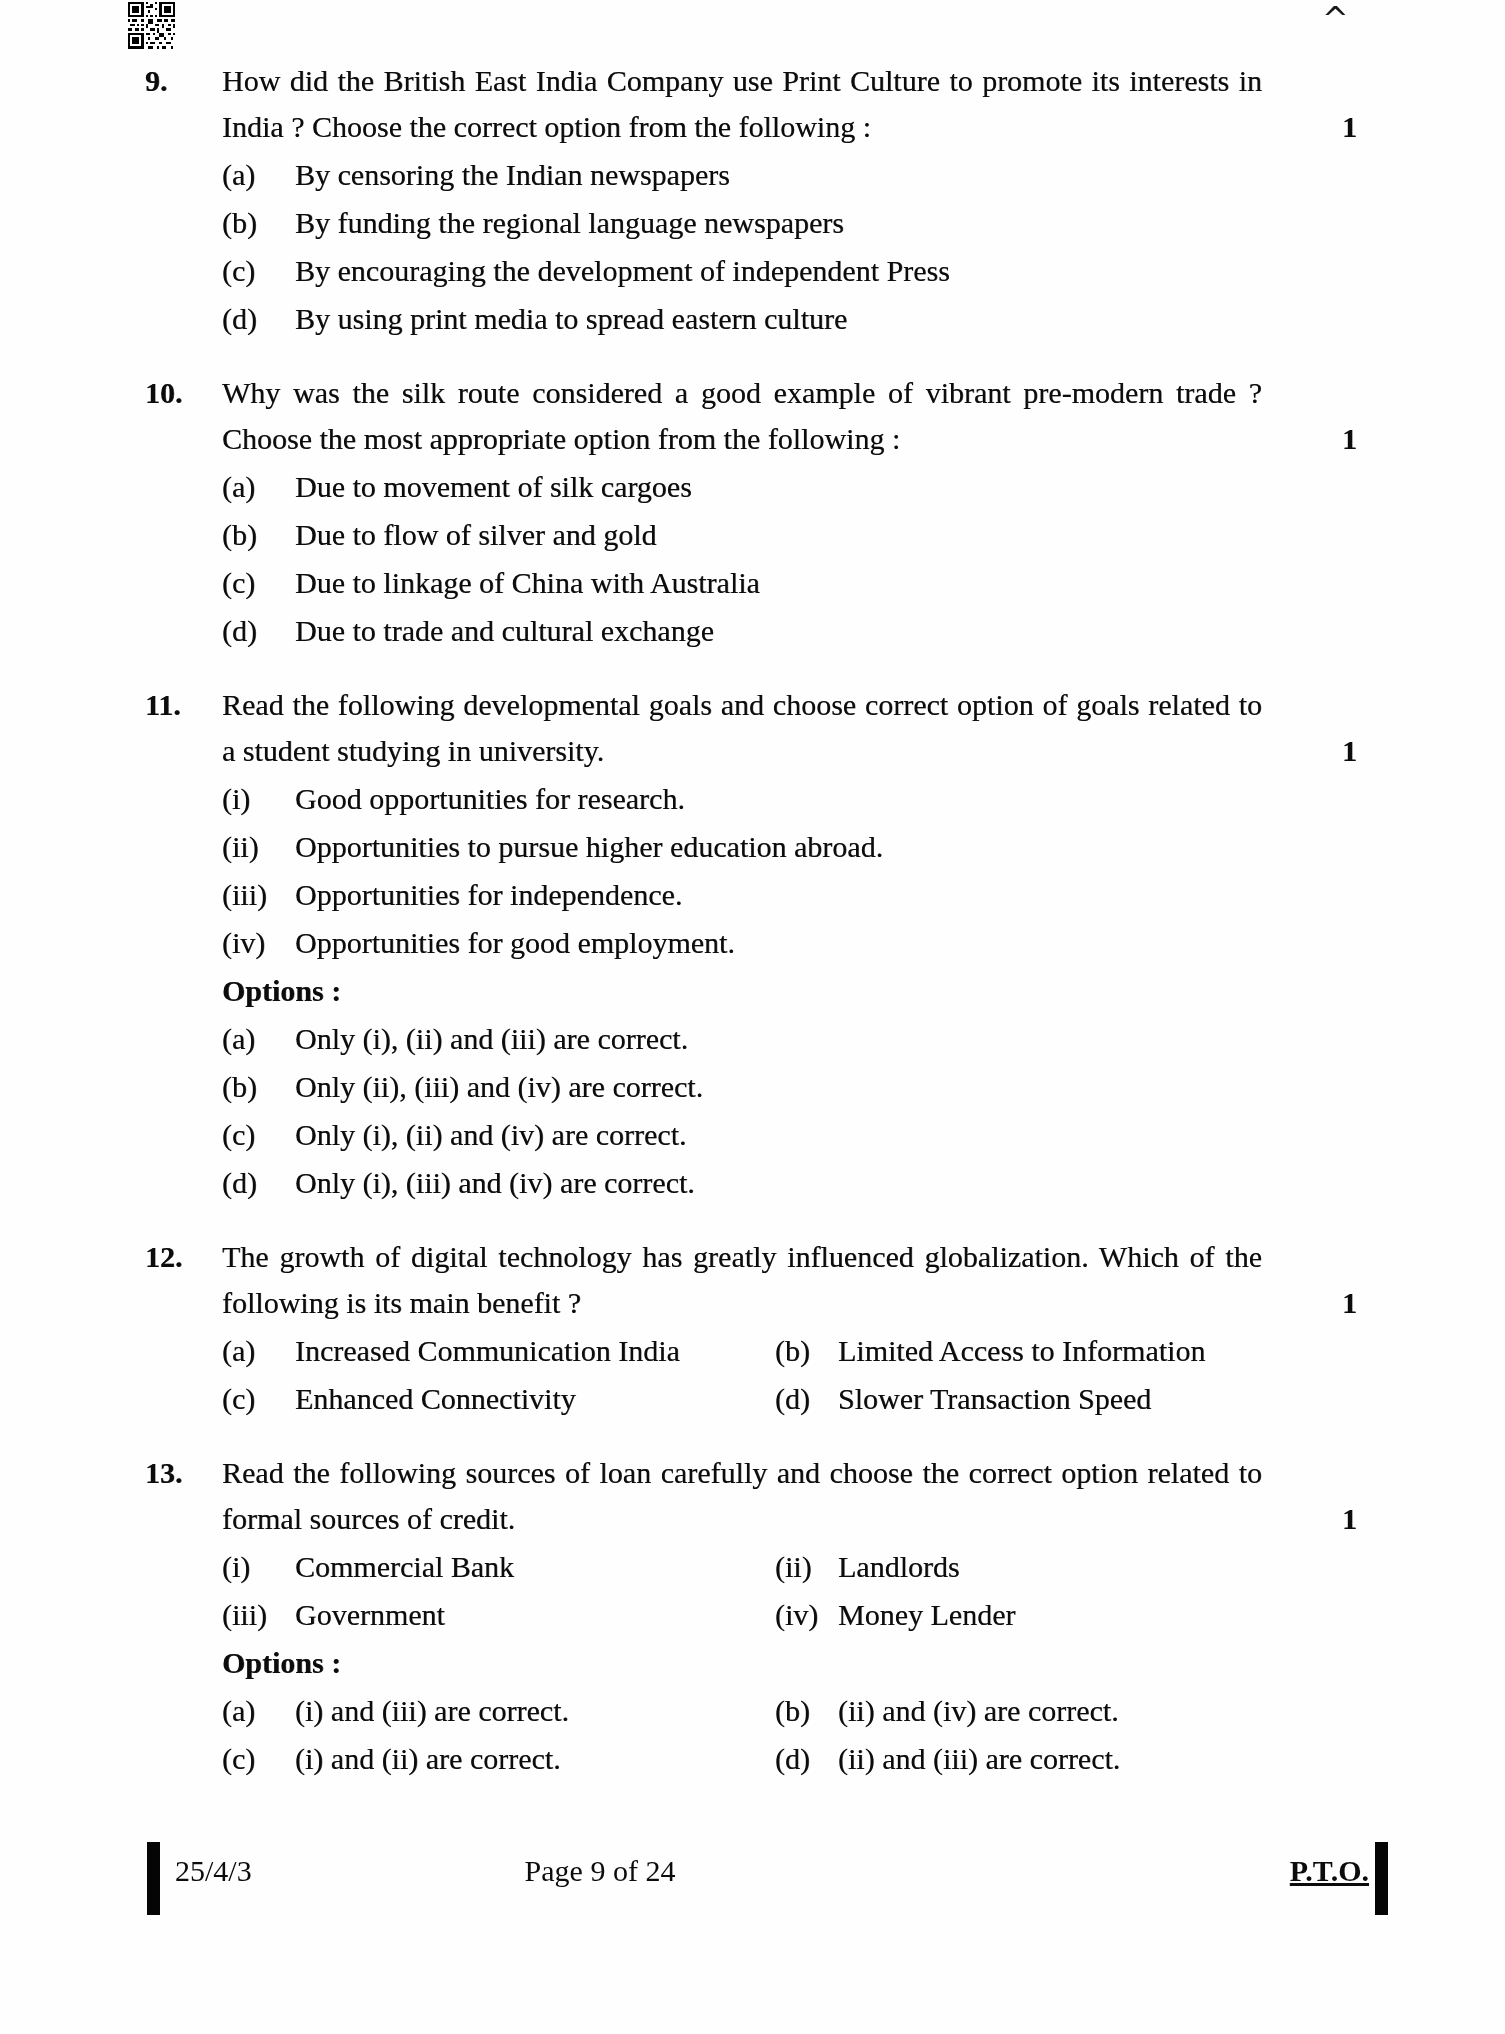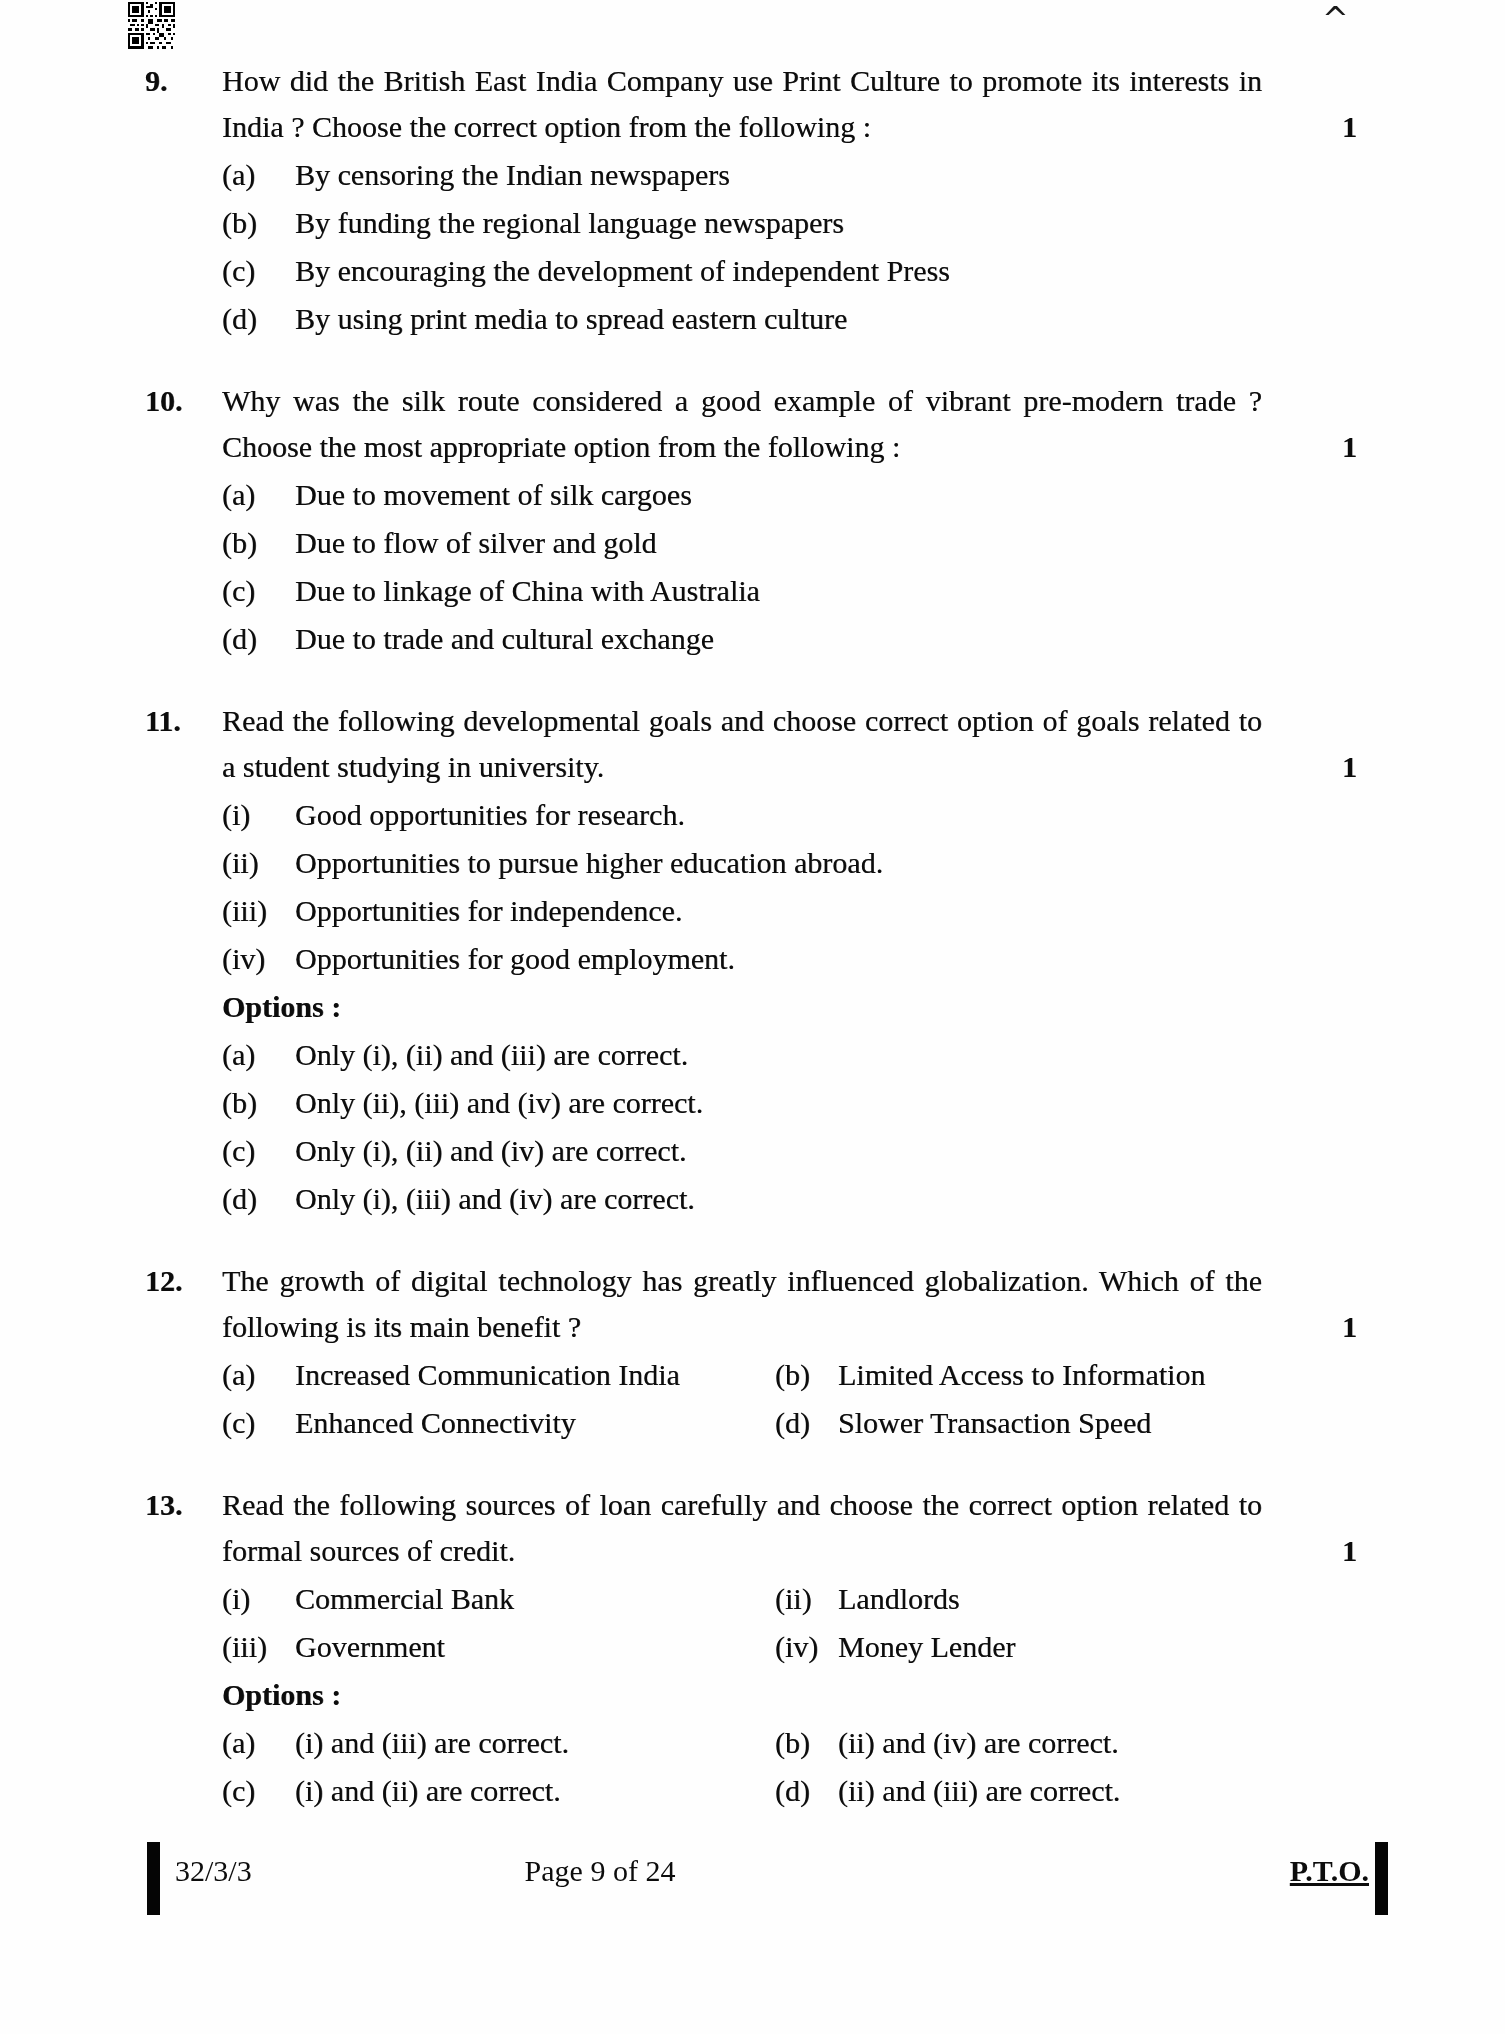--- a/index.html
+++ b/index.html
@@ -15,21 +15,21 @@
   .corner-mark{
     position:absolute;left:1322px;top:0px;
     font-size:32px;color:#1a1a1a;
     font-family:"DejaVu Sans", sans-serif;
   }
   .content{
     position:absolute;left:145px;top:58px;width:1220px;
     font-size:30px;line-height:46px;
     text-shadow:0.4px 0 0 rgba(0,0,0,0.55);
   }
-  .q + .q{margin-top:36px;}
+  .q + .q{margin-top:28px;}
   .q-head{display:flex;position:relative;}
   .q-num{flex:0 0 77px;font-weight:700;}
   .q-text{width:1040px;margin:0;text-align:justify;}
   .q-marks{
     position:absolute;right:8px;bottom:0;
     font-weight:700;
   }
   .opts{margin-left:77px;}
   .opt{display:flex;margin-top:2px;}
   .opt-label{flex:0 0 73px;}
@@ -293,19 +293,19 @@
           <span class="opt-label">(d)</span>
           <span class="opt-text">(ii) and (iii) are correct.</span>
         </div>
       </div>
     </section>
 
   </main>
 
   <footer class="footer">
     <span class="fbar fbar-left"></span>
-    <span class="f-code">32/3/3</span>
+    <span class="f-code">25/4/3</span>
     <span class="f-page">Page 9 of 24</span>
     <span class="f-pto">P.T.O.</span>
     <span class="fbar fbar-right"></span>
   </footer>
 
 </div>
 
 </body></html>

